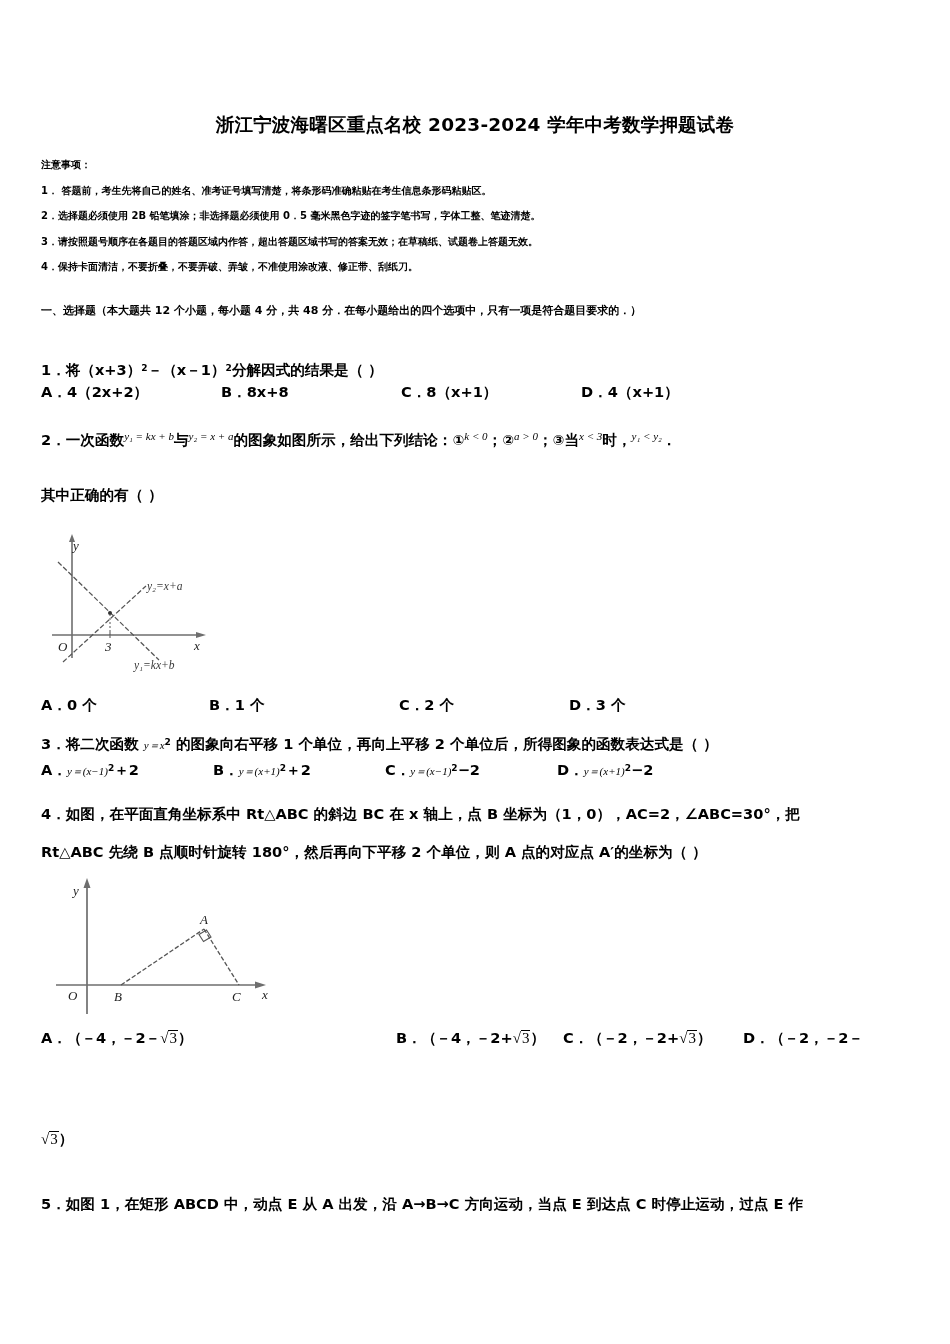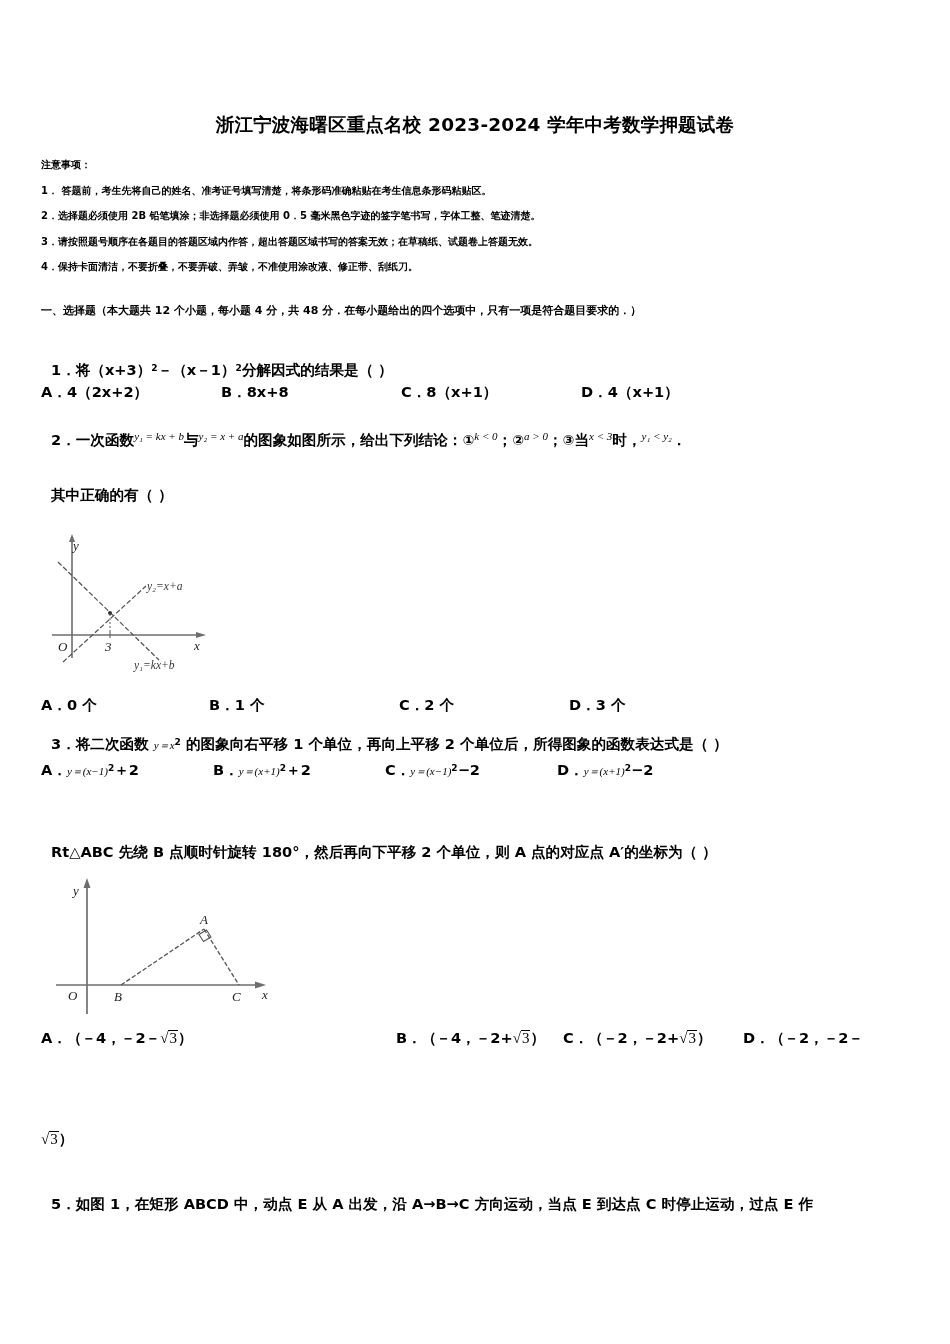--- a/index.html
+++ b/index.html
@@ -59,21 +59,21 @@
     font-size: 11px;
     line-height: 27px;
     font-family: "DejaVu Sans", "Liberation Sans", sans-serif;
     font-weight: bold;
     text-align: justify;
   }
 
   
   .q {
     position: absolute;
-    left: 51px;
+    left: 41px;
     width: 876px;
     font-size: 14.6px;
     line-height: 27px;
     font-family: "DejaVu Sans", "Liberation Sans", sans-serif;
     font-weight: bold;
   }
   .opts {
     position: absolute;
     left: 41px;
     width: 880px;
@@ -197,20 +197,23 @@
   </div>
 
   <div class="q" style="top:729px;">
     <span>3．</span><span>将二次函数 </span><span class="mi">y＝x</span><sup>2</sup><span> 的图象向右平移 1 个单位，再向上平移 2 个单位后，所得图象的函数表达式是（  ）</span>
   </div>
 
   <div class="opts" style="top:761px;">
     <span class="opt" style="width:172px;"><span>A．</span><span class="mi">y＝(x−1)</span><sup>2</sup><span>＋2</span></span><span class="opt" style="width:172px;"><span>B．</span><span class="mi">y＝(x+1)</span><sup>2</sup><span>＋2</span></span><span class="opt" style="width:172px;"><span>C．</span><span class="mi">y＝(x−1)</span><sup>2</sup><span>−2</span></span><span class="opt"><span>D．</span><span class="mi">y＝(x+1)</span><sup>2</sup><span>−2</span></span>
   </div>
 
+  <div class="q" style="top:800px;">
+    <span>4．</span><span>如图，在平面直角坐标系中 Rt△ABC 的斜边 BC 在 x 轴上，点 B 坐标为（1，0），AC=2，∠ABC=30°，把</span>
+  </div>
   <div class="q" style="top:838px;">
     <span>Rt△ABC 先绕 B 点顺时针旋转 180°，然后再向下平移 2 个单位，则 A 点的对应点 A′的坐标为（      ）</span>
   </div>
 
   <div class="fig" style="top:872px; left:56px;">
     <svg width="230" height="145" viewBox="0 0 230 145">
 
       <line x1="31" y1="12" x2="31" y2="142" stroke="#6e6e6e" stroke-width="1.7"></line>
       <polygon points="31,6 27.5,16 34.5,16" fill="#6e6e6e"></polygon>
 

